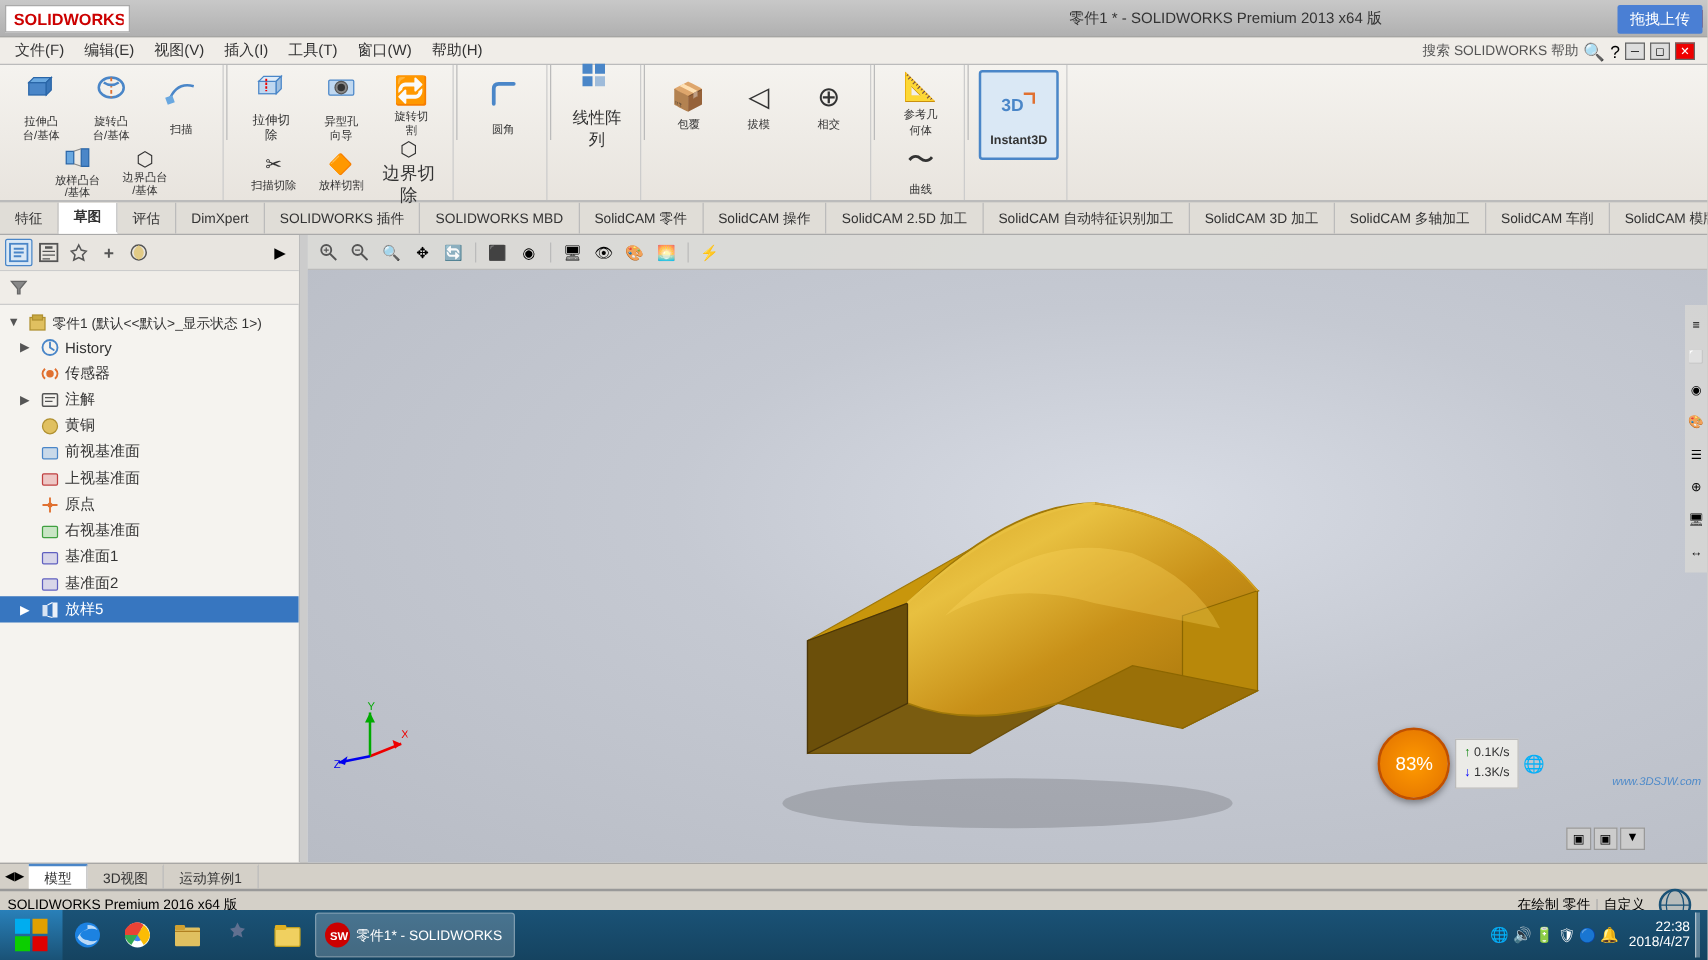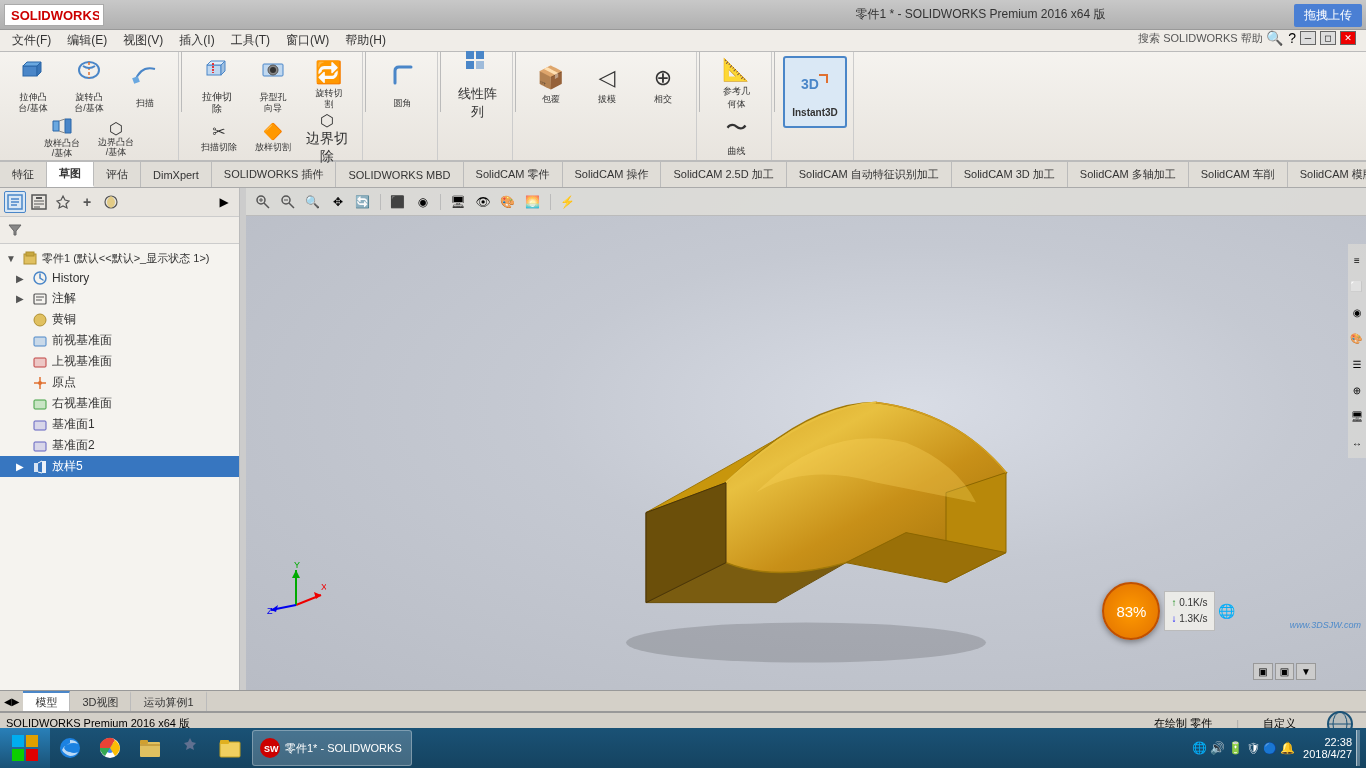--- a/index.html
+++ b/index.html
@@ -11,21 +11,21 @@
       border-bottom: 1px solid #999; padding: 0 4px;
     }
     .title-bar-left { display: flex; align-items: center; gap: 6px; flex: 1; }
     .sw-logo { width: 100px; height: 22px; background: #fff; border: 1px solid #aaa; display: flex; align-items: center; justify-content: center; font-weight: bold; font-size: 10px; color: #c00; }
     .title-bar-center { flex: 1; text-align: center; font-size: 12px; color: #333; }
     .title-bar-right { display: flex; align-items: center; gap: 4px; }
     .win-btn { width: 16px; height: 14px; border: 1px solid #666; background: #ddd; font-size: 9px; display: flex; align-items: center; justify-content: center; cursor: pointer; }
 
     
     .menu-bar {
-      display: flex; align-items: flex-start; height: 22px; background: #f0ede8;
+      display: flex; align-items: center; height: 22px; background: #f0ede8;
       border-bottom: 1px solid #bbb; padding: 0 4px;
     }
     .menu-item { padding: 2px 8px; font-size: 12px; cursor: pointer; color: #333; }
 
     
     .ribbon {
       background: linear-gradient(to bottom, #f5f3ef, #e8e4de);
       border-bottom: 2px solid #bbb;
       height: 110px;
       display: flex; align-items: stretch;
@@ -137,21 +137,21 @@
       border-top: 2px solid transparent;
     }
     .bottom-tab.active { background: #fff; border-top: 2px solid #4a86c8; }
 
     
     .status-bar {
       display: flex; align-items: center; height: 22px; background: #d4d0c8;
       border-top: 1px solid #999; padding: 0 6px; font-size: 11px;
     }
     .status-left { flex: 1; }
-    .status-right { display: flex; align-items: center; gap: 24px; }
+    .status-right { display: flex; align-items: center; gap: 4px; }
 
     
     .taskbar {
       display: flex; align-items: center; height: 40px; background: linear-gradient(to bottom, #1a5276, #154360);
       position: absolute; bottom: 0; left: 0; right: 0;
     }
     .start-btn {
       width: 50px; height: 40px; display: flex; align-items: center; justify-content: center;
       background: linear-gradient(to bottom, #2980b9, #1a5276); cursor: pointer;
     }
@@ -183,21 +183,21 @@
 <body>
 
 <div class="title-bar">
   <div class="title-bar-left">
     <div class="sw-logo">
       <svg width="90" height="20" viewBox="0 0 90 20">
         <text x="2" y="15" font-size="13" font-family="Arial" font-weight="bold" fill="#c00">SOLIDWORKS</text>
       </svg>
     </div>
   </div>
-  <div class="title-bar-center">零件1 * - SOLIDWORKS Premium 2016 x64 版</div>
+  <div class="title-bar-center">零件1 * - SOLIDWORKS Premium 2013 x64 版</div>
   <div class="title-bar-right">
     <div class="win-btn">─</div>
     <div class="win-btn">◻</div>
     <div class="win-btn" style="background:#e00;color:#fff;">✕</div>
   </div>
 </div>
 
 <div class="menu-bar">
   <div class="menu-item">文件(F)</div>
   <div class="menu-item">编辑(E)</div>
@@ -463,20 +463,29 @@
 
       <div class="tree-item indent-1">
         <span class="tree-arrow">▶</span>
         <svg width="16" height="16" viewBox="0 0 16 16">
             <circle cx="8" cy="8" r="6" fill="none" stroke="#4a86c8" stroke-width="1.5"></circle>
             <path d="M8,4 L8,8 L11,10" fill="none" stroke="#4a86c8" stroke-width="1.5" stroke-linecap="round"></path>
           </svg>
         <span>History</span>
       </div>
 
+      <div class="tree-item indent-1">
+        <span class="tree-arrow" style="visibility:hidden;">▶</span>
+        <svg width="16" height="16" viewBox="0 0 16 16">
+            <circle cx="8" cy="8" r="3" fill="#e07030"></circle>
+            <path d="M4,4 Q2,6 2,8 Q2,10 4,12" fill="none" stroke="#e07030" stroke-width="1.5"></path>
+            <path d="M12,4 Q14,6 14,8 Q14,10 12,12" fill="none" stroke="#e07030" stroke-width="1.5"></path>
+          </svg>
+        <span>传感器</span>
+      </div>
 
       <div class="tree-item indent-1">
         <span class="tree-arrow">▶</span>
         <svg width="16" height="16" viewBox="0 0 16 16">
             <rect x="2" y="3" width="12" height="10" fill="none" stroke="#555" stroke-width="1.2" rx="1"></rect>
             <line x1="4" y1="6" x2="12" y2="6" stroke="#555" stroke-width="1"></line>
             <line x1="4" y1="9" x2="10" y2="9" stroke="#555" stroke-width="1"></line>
           </svg>
         <span>注解</span>
       </div>

